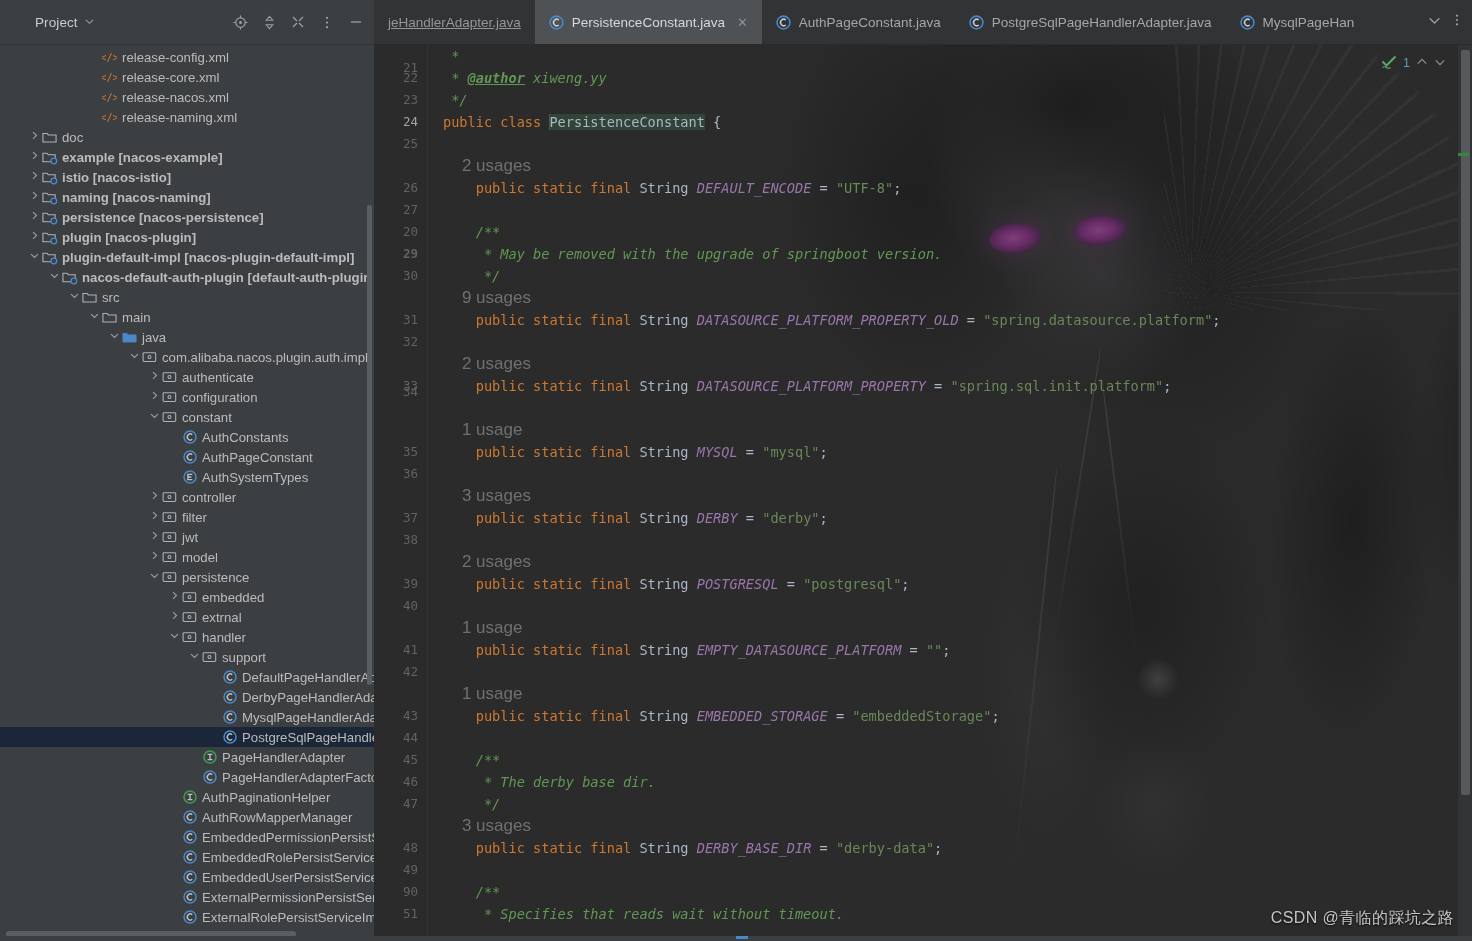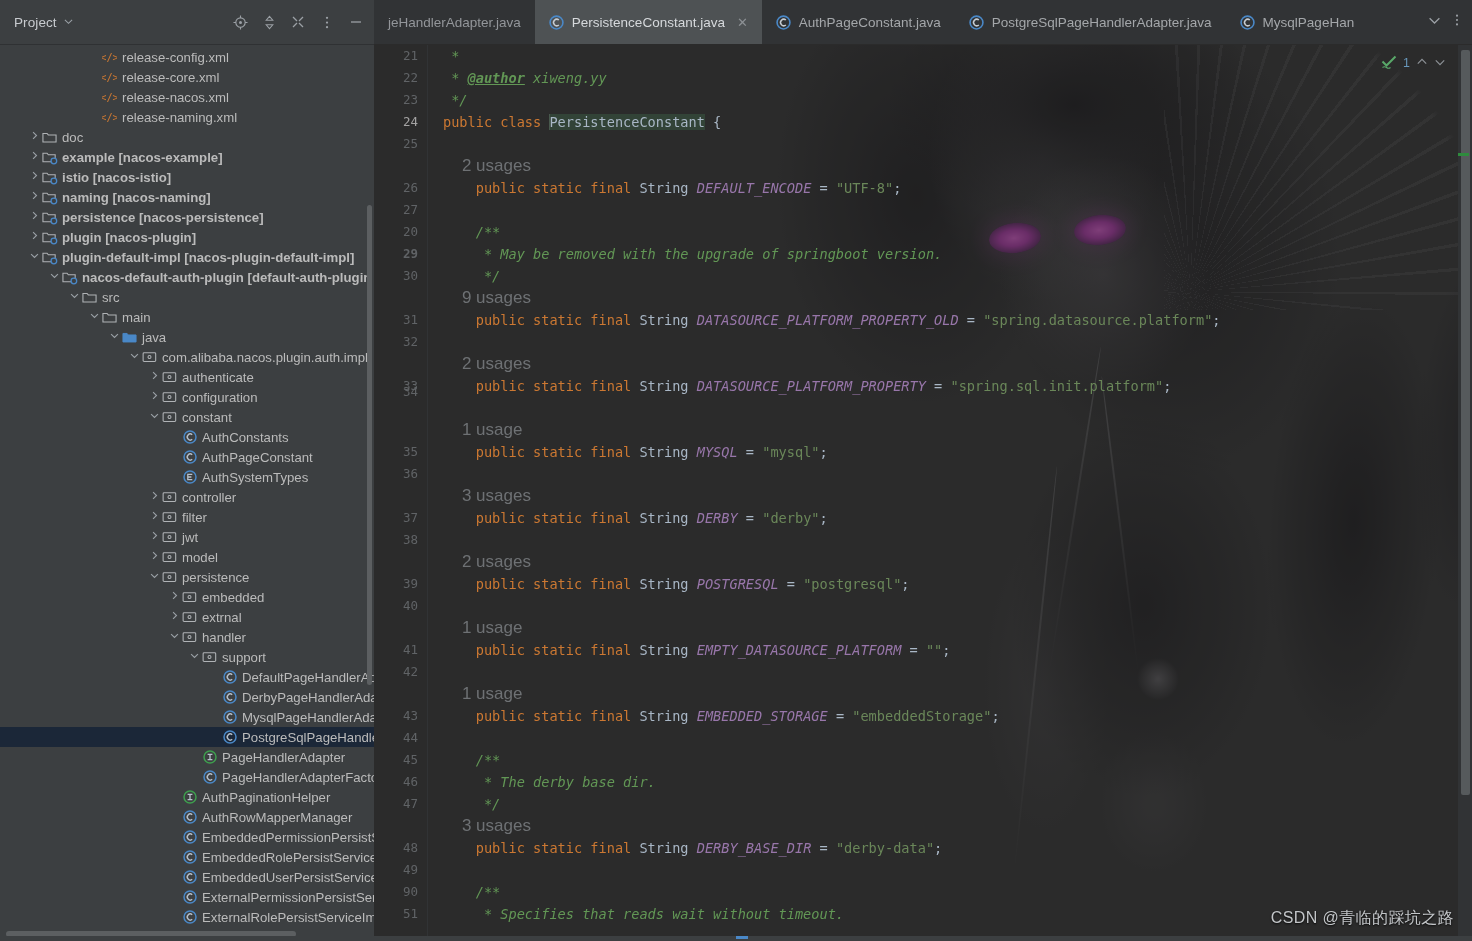--- a/index.html
+++ b/index.html
@@ -12,36 +12,36 @@
   #app { position: relative; width: 1472px; height: 941px; display: flex; flex-direction: column; }
 
   
   .topbar { height: 45px; display: flex; background: #3c3f41; flex: 0 0 45px; }
 
   .proj-head {
     width: 374px; flex: 0 0 374px; height: 45px;
     background: #3c3f41; display: flex; align-items: center;
     padding: 0 10px 0 14px; border-bottom: 1px solid #2f3133;
   }
-  .proj-title { color: #c8cbcf; font-size: 13.5px; letter-spacing: .1px; }
+  .proj-title { color: #c8cbcf; font-size: 13.5px; letter-spacing: .1px; margin-left: 21px; }
   .chev-sm { margin-left: 7px; color: #9aa0a6; font-size: 10px; display:inline-block; }
   .proj-tools { margin-left: auto; display: flex; align-items: center; gap: 13px; }
   .ptool { width: 16px; height: 16px; display: flex; align-items: center; justify-content: center;
            color: #9ba0a5; cursor: default; }
   .ptool svg { display: block; }
 
   
   .tabs { flex: 1; height: 45px; background: #313335; display: flex; align-items: stretch;
           position: relative; overflow: hidden; border-bottom: 1px solid #2b2b2b;}
   .tab { display: flex; align-items: center; gap: 8px; padding: 0 14px; height: 45px;
          color: #a4a7aa; font-size: 13.5px; white-space: nowrap; position: relative; cursor: default; }
   .tab.active { background: #4e5254; color: #d6d9dc; }
   .tab .cicon { width: 15px; height: 15px; flex: 0 0 15px; }
   .tab .closex { color: #8d9195; font-size: 13px; margin-left: 4px; line-height: 1; }
-  .tab-partial { color: #93969a; }
+  .tab-partial { color: #93969a; text-decoration: underline; }
   .tabs-right { margin-left: auto; display: flex; align-items: center; gap: 14px; padding: 0 13px; }
   .tabs-right span { color: #9ba0a5; }
 
   
   .body { flex: 1; display: flex; min-height: 0; position: relative; }
 
   
   .tree-pane { width: 374px; flex: 0 0 374px; background: #3c3f41; position: relative; overflow: hidden; }
   .tree { position: absolute; inset: 0; padding-top: 2px; }
   .row { height: 20px; display: flex; align-items: center; white-space: nowrap;
@@ -771,21 +771,21 @@
         <div class="strandA"></div>
         <div class="strandB"></div>
         <div class="strandC"></div>
         <div class="flower"></div>
         <div class="hand"></div>
         <div class="scrim"></div>
       </div>
 
       <div class="codewrap">
         <div class="gutter" id="gutter-host">
-            <div class="ln" style="top: 0px;">21</div>
+            <div class="ln" style="top: 12px;">21</div>
             <div class="ln" style="top: 22px;">22</div>
             <div class="ln" style="top: 44px;">23</div>
             <div class="ln cur" style="top: 66px;">24</div>
             <div class="ln" style="top: 88px;">25</div>
             <div class="ln" style="top: 132px;">26</div>
             <div class="ln" style="top: 154px;">27</div>
             <div class="ln" style="top: 176px;">20</div>
             <div class="ln" style="top: 198px; font-weight: bold;">29</div>
             <div class="ln" style="top: 220px;">30</div>
             <div class="ln" style="top: 264px;">31</div>

